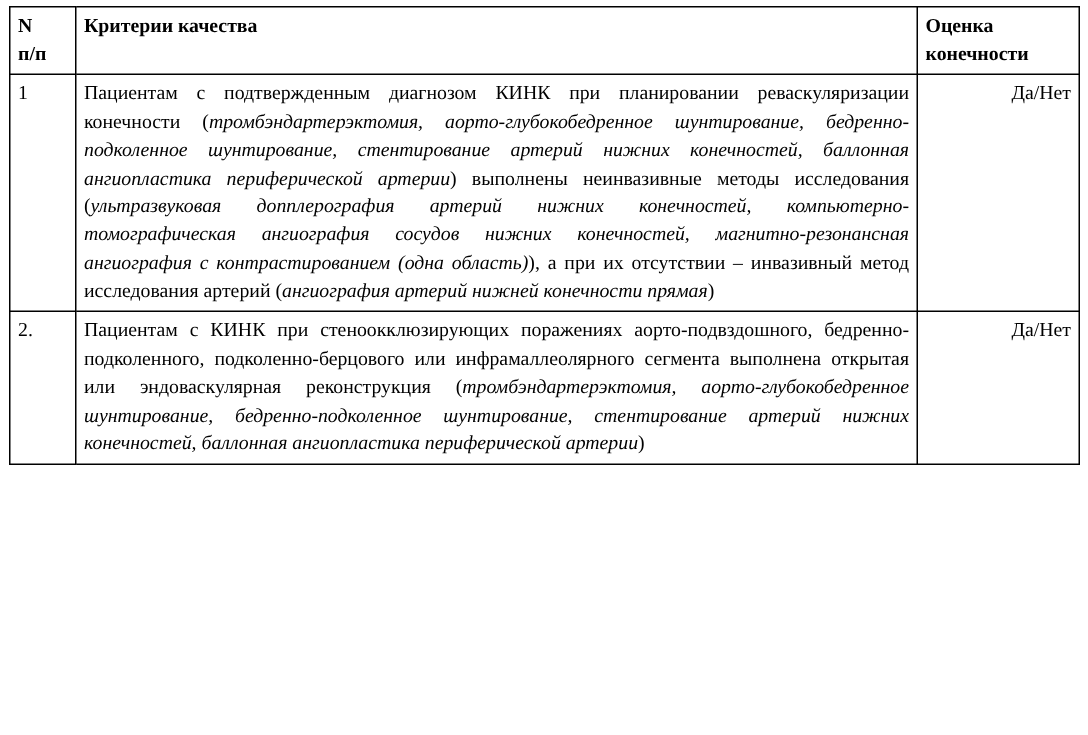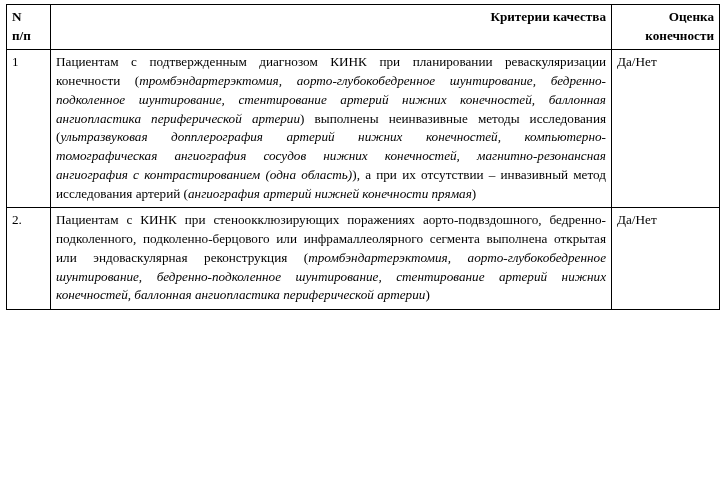--- a/index.html
+++ b/index.html
@@ -31,35 +31,35 @@
     border: 1px solid #000000;
     vertical-align: top;
     padding: 3px 5px 4px 5px;
   }
   col.c-num { width: 44px; }
   col.c-crit { width: 561px; }
   col.c-mark { width: 108px; }
 
   thead th {
     font-weight: bold;
-    text-align: right;
+    text-align: left;
     padding-top: 4px;
     padding-bottom: 5px;
   }
   th.h-num {
     text-align: left;
   }
   .hdr-line { display: block; }
 
   td.num {
     text-align: left;
     font-weight: normal;
   }
   td.mark {
-    text-align: left;
+    text-align: right;
     white-space: nowrap;
   }
   td.crit {
     text-align: justify;
     text-justify: inter-word;
     hyphens: none;
   }
   .i { font-style: italic; }
   .row-1 td { padding-bottom: 5px; }
 </style>

